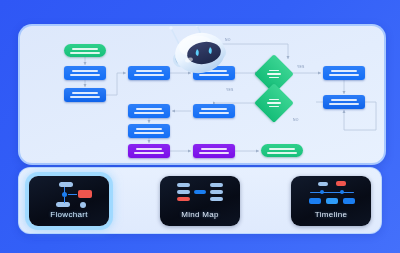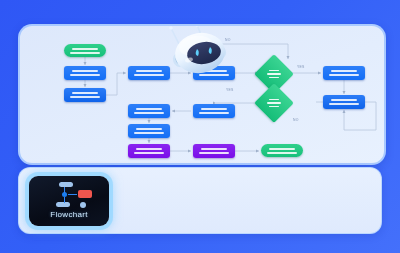--- a/index.html
+++ b/index.html
@@ -252,16 +252,41 @@
       <span class="chip red" style="left:40px;top:9px;width:14px;height:8px"></span>
       <span class="chip blue" style="left:18px;top:21px;width:14px;height:5px;border-radius:3px"></span>
       <span class="chip blue dot" style="left:42px;top:21px;width:6px;height:6px"></span>
       <span class="chip line" style="left:26px;top:6px;width:1px;height:6px;background:#2f86f2"></span>
       <span class="chip line" style="left:30px;top:13px;width:9px;height:1px"></span>
       <span class="chip line" style="left:26px;top:16px;width:1px;height:6px;background:#2f86f2"></span>
     </div>
     <div class="tab-label">Flowchart</div>
   </div>
 
-
-
+  <div class="tab">
+    <div class="thumb">
+      <span class="chip blue" style="left:8px;top:2px;width:13px;height:4px;border-radius:2px"></span>
+      <span class="chip blue" style="left:8px;top:9px;width:13px;height:4px;border-radius:2px"></span>
+      <span class="chip red" style="left:8px;top:16px;width:13px;height:4px;border-radius:2px"></span>
+      <span class="chip blued" style="left:25px;top:9px;width:12px;height:4px;border-radius:2px"></span>
+      <span class="chip blue" style="left:41px;top:2px;width:13px;height:4px;border-radius:2px"></span>
+      <span class="chip blue" style="left:41px;top:9px;width:13px;height:4px;border-radius:2px"></span>
+      <span class="chip blue" style="left:41px;top:16px;width:13px;height:4px;border-radius:2px"></span>
+    </div>
+    <div class="tab-label">Mind Map</div>
+  </div>
+
+
+  <div class="tab">
+    <div class="thumb">
+      <span class="chip blue" style="left:18px;top:1px;width:10px;height:4px;border-radius:2px"></span>
+      <span class="chip red" style="left:36px;top:0px;width:10px;height:5px;border-radius:2px"></span>
+      <span class="chip line" style="left:10px;top:11px;width:44px;height:1.5px;background:#2f86f2;border-radius:1px"></span>
+      <span class="chip blued dot" style="left:20px;top:9px;width:4px;height:4px"></span>
+      <span class="chip blued dot" style="left:40px;top:9px;width:4px;height:4px"></span>
+      <span class="chip blued" style="left:9px;top:17px;width:12px;height:6px"></span>
+      <span class="chip blued" style="left:26px;top:17px;width:12px;height:6px;background:#2f9bf7"></span>
+      <span class="chip blued" style="left:43px;top:17px;width:12px;height:6px"></span>
+    </div>
+    <div class="tab-label">Timeline</div>
+  </div>
 
 </div>
 
 </body></html>

